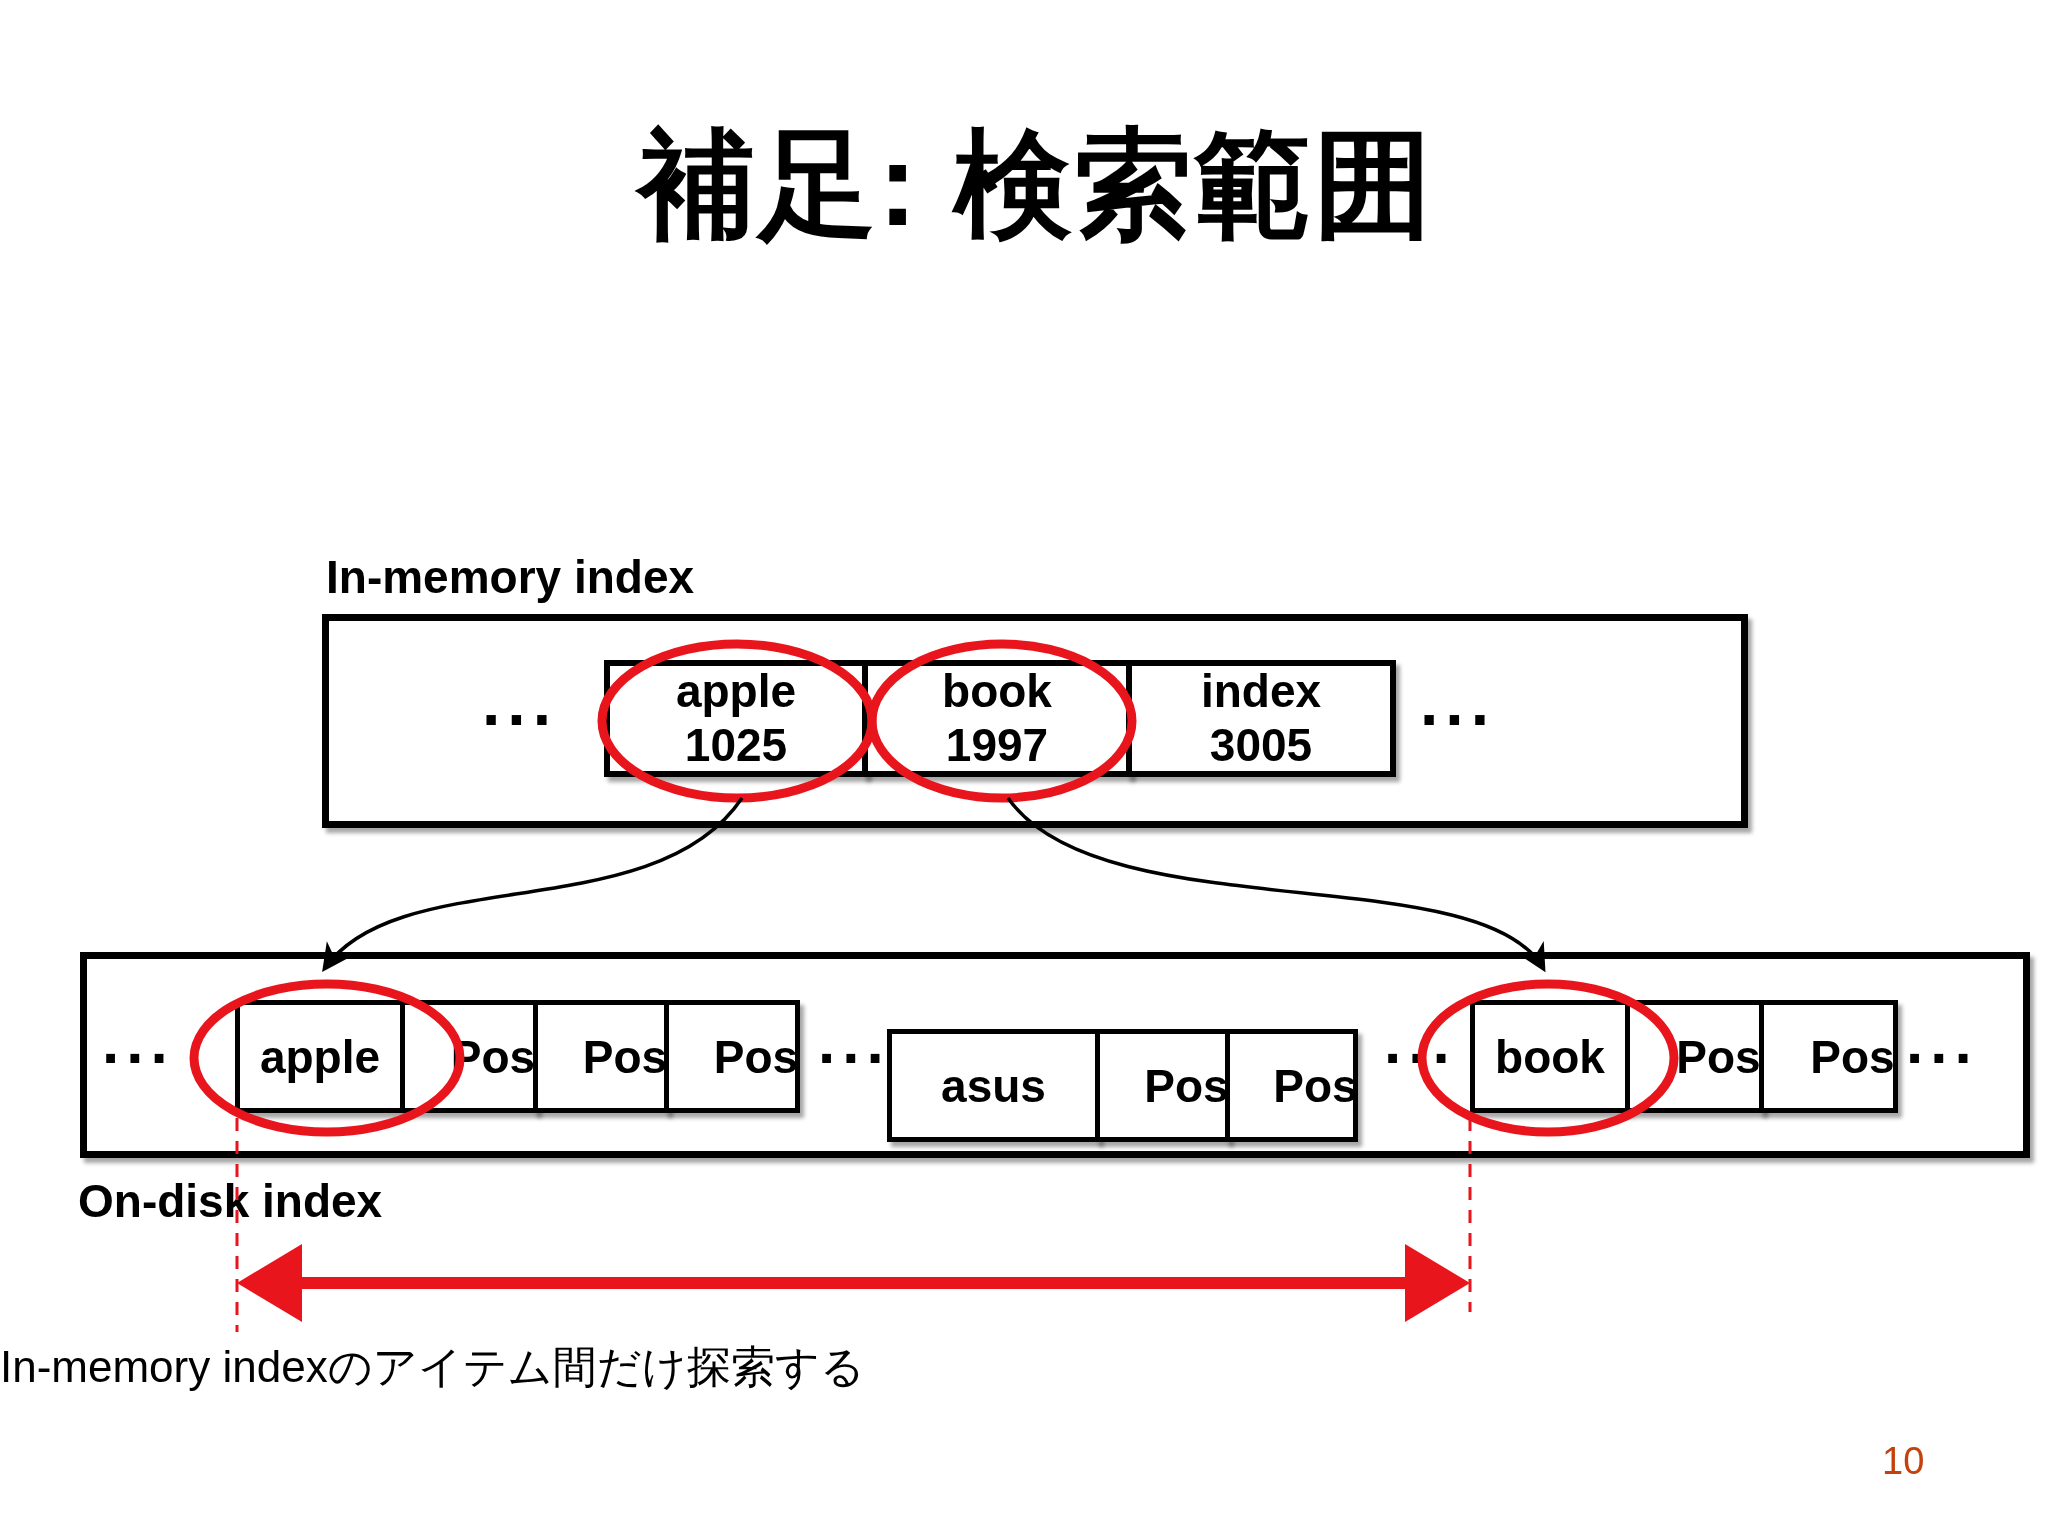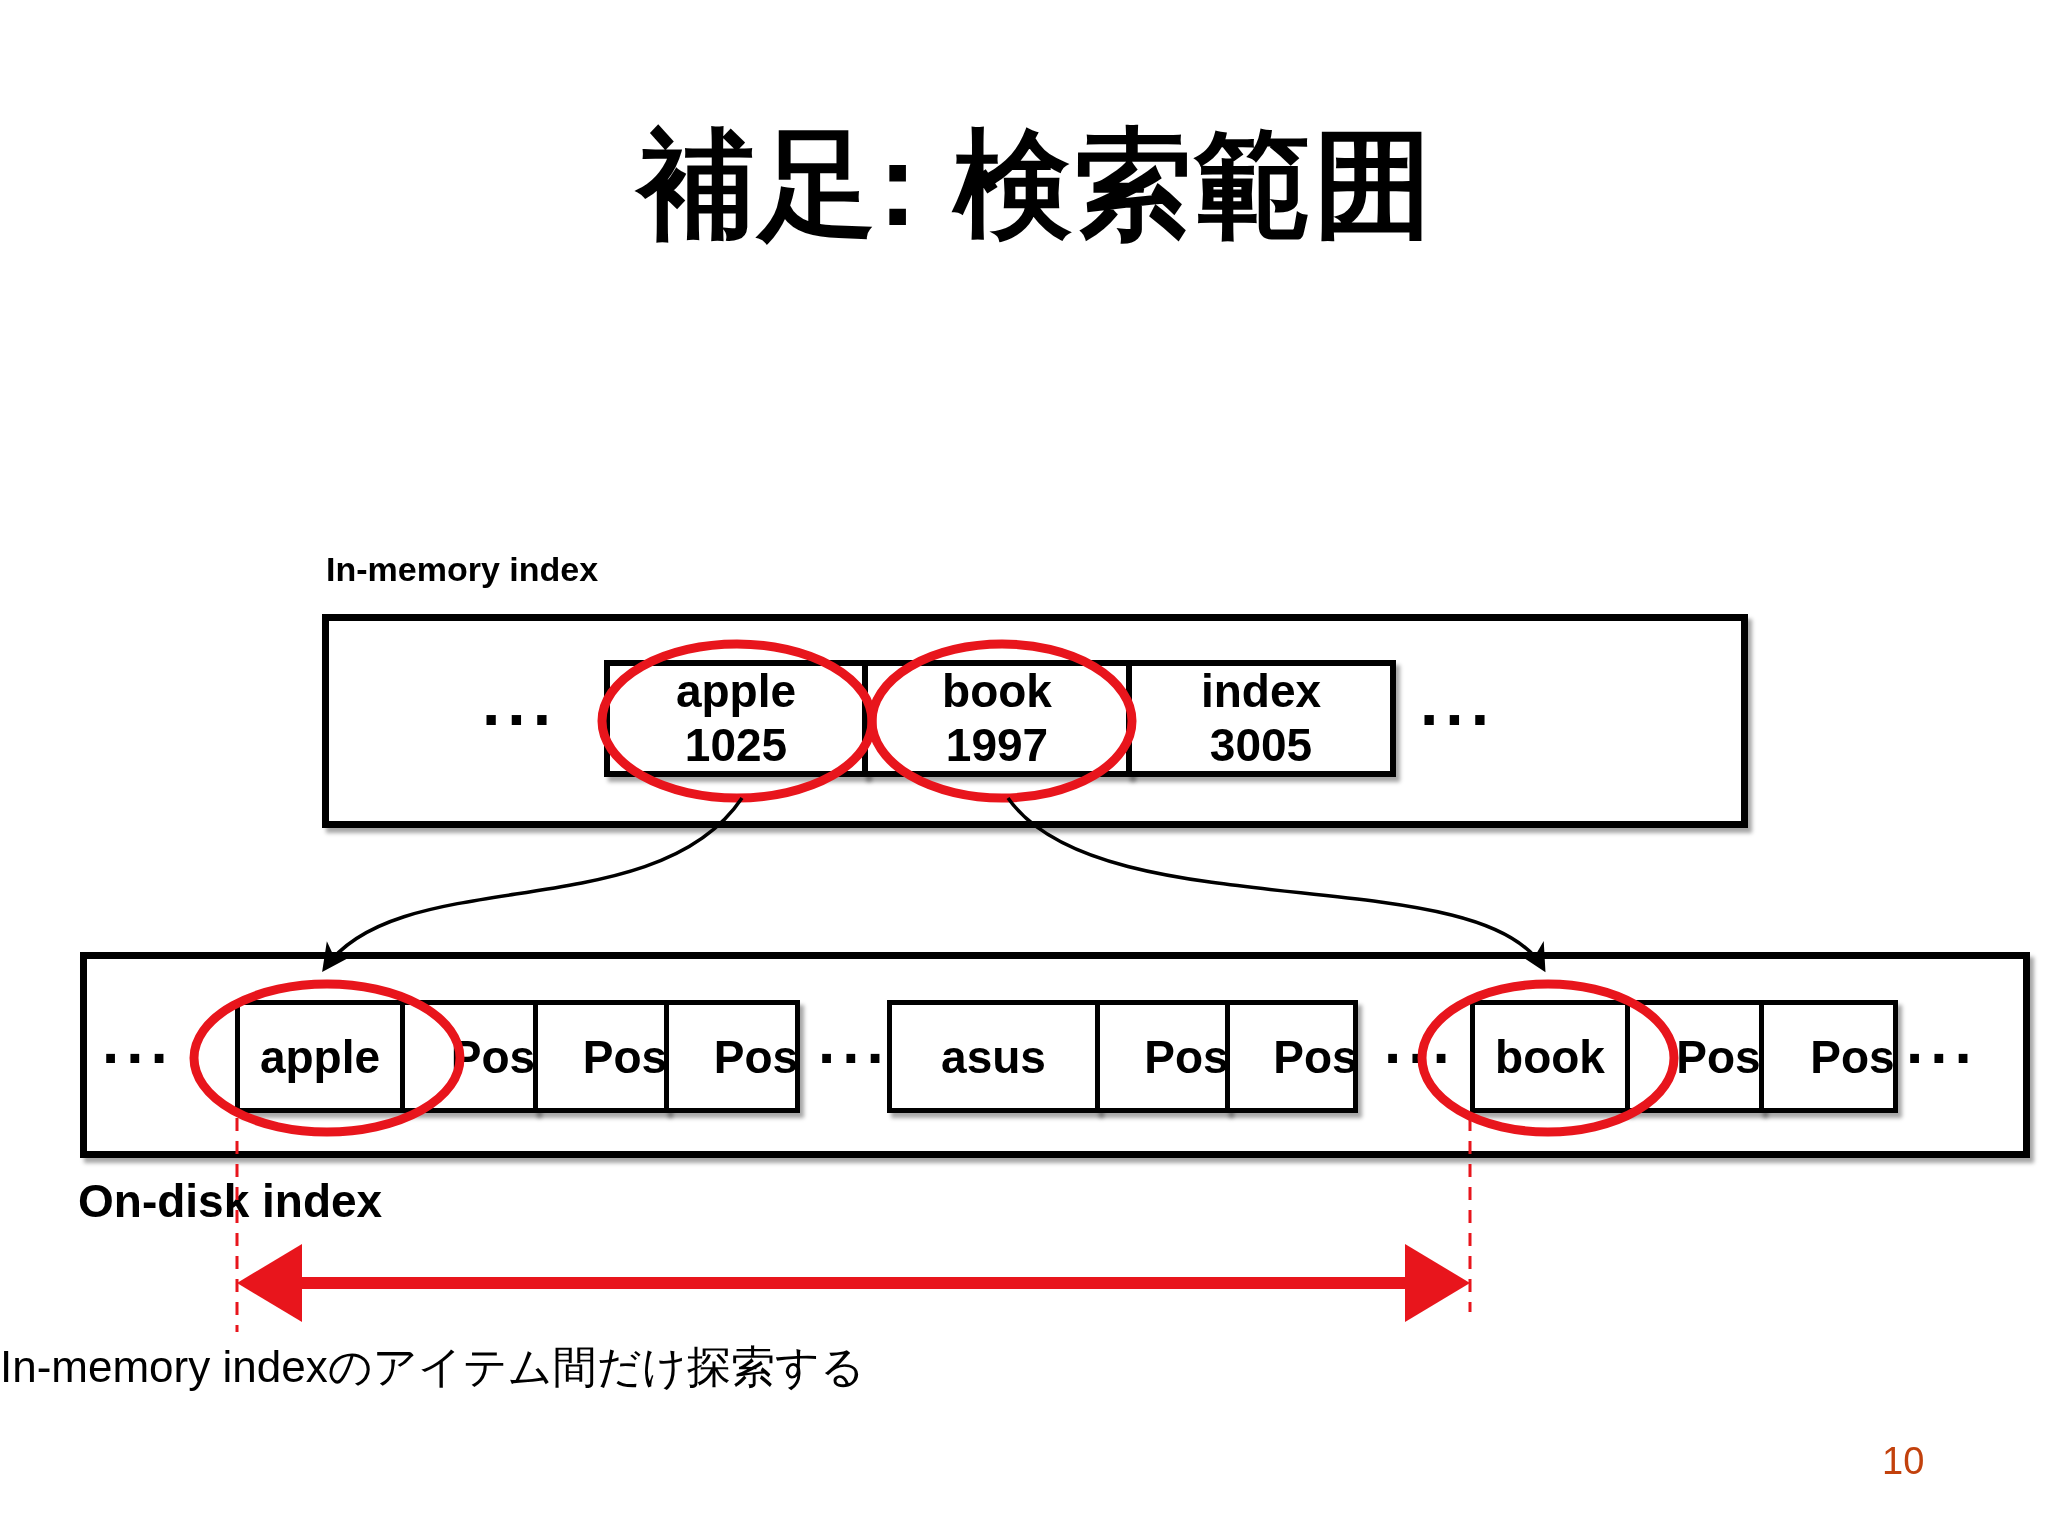--- a/index.html
+++ b/index.html
@@ -5,21 +5,21 @@
   html,body{margin:0;padding:0;background:#fff;}
   .slide{
     position:relative;width:2048px;height:1536px;background:#ffffff;overflow:hidden;
     font-family:"Liberation Sans","DejaVu Sans",sans-serif;color:#000;
   }
   .title{
     position:absolute;left:0;top:106px;width:100%;text-align:center;
     font-size:118px;font-weight:700;letter-spacing:2px;padding-left:12px;
   }
   
-  .im-label{position:absolute;left:326px;top:550px;font-size:34px;font-weight:700;}
+  .im-label{position:absolute;left:326px;top:550px;font-size:46px;font-weight:700;}
   .im-box{
     position:absolute;left:322px;top:614px;width:1426px;height:214px;
     border:7px solid #000;box-sizing:border-box;background:#fff;
   }
   .im-cells{position:absolute;left:604px;top:660px;display:flex;}
   .im-cell{
     width:264px;height:117px;border:6px solid #000;box-sizing:border-box;background:#fff;
     display:flex;flex-direction:column;align-items:center;justify-content:center;
     font-size:46px;line-height:1.16;
   }
@@ -28,21 +28,21 @@
   .im-dots{top:664px;font-size:66px;}
   .im-dots-left{left:482px;}
   .im-dots-right{left:1420px;}
   
   .od-box{
     position:absolute;left:80px;top:952px;width:1950px;height:206px;
     border:7px solid #000;box-sizing:border-box;background:#fff;
   }
   .od-group{position:absolute;top:1000px;display:flex;}
   .od-group-1{left:235px;}
-  .od-group-2{left:887px;}
+  .od-group-2{left:887px;margin-top:29px;}
   .od-group-3{left:1470px;}
   .od-cell{
     height:113px;border:5px solid #000;box-sizing:border-box;background:#fff;
     display:flex;align-items:center;justify-content:center;font-size:46px;
   }
   .od-cell + .od-cell{margin-left:-5px;padding-left:48px;}
   .w170{width:170px;}.w138{width:138px;}.w136{width:136px;}
   .w213{width:213px;}.w135{width:135px;}.w133{width:133px;}
   .w160{width:160px;}.w139{width:139px;}
   .od-dots{top:1006px;font-size:62px;}

